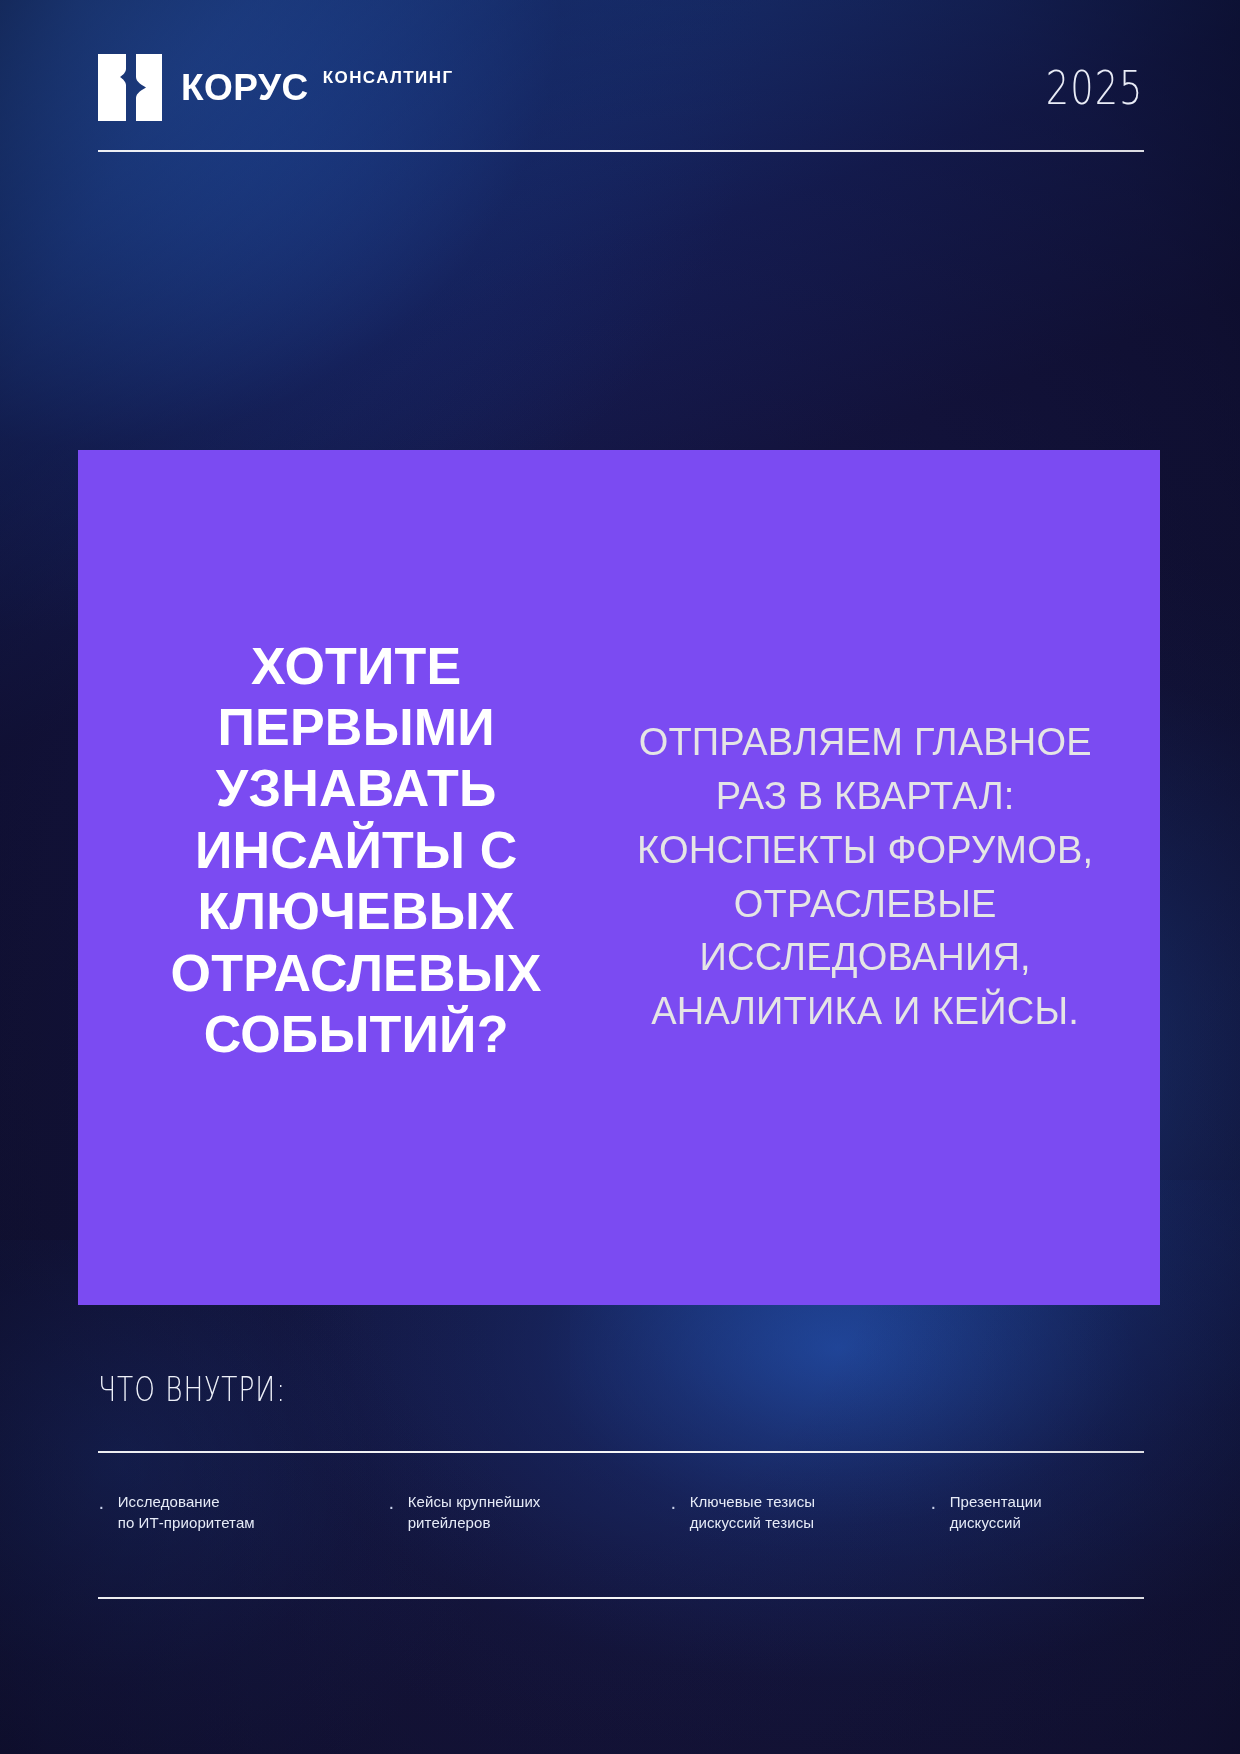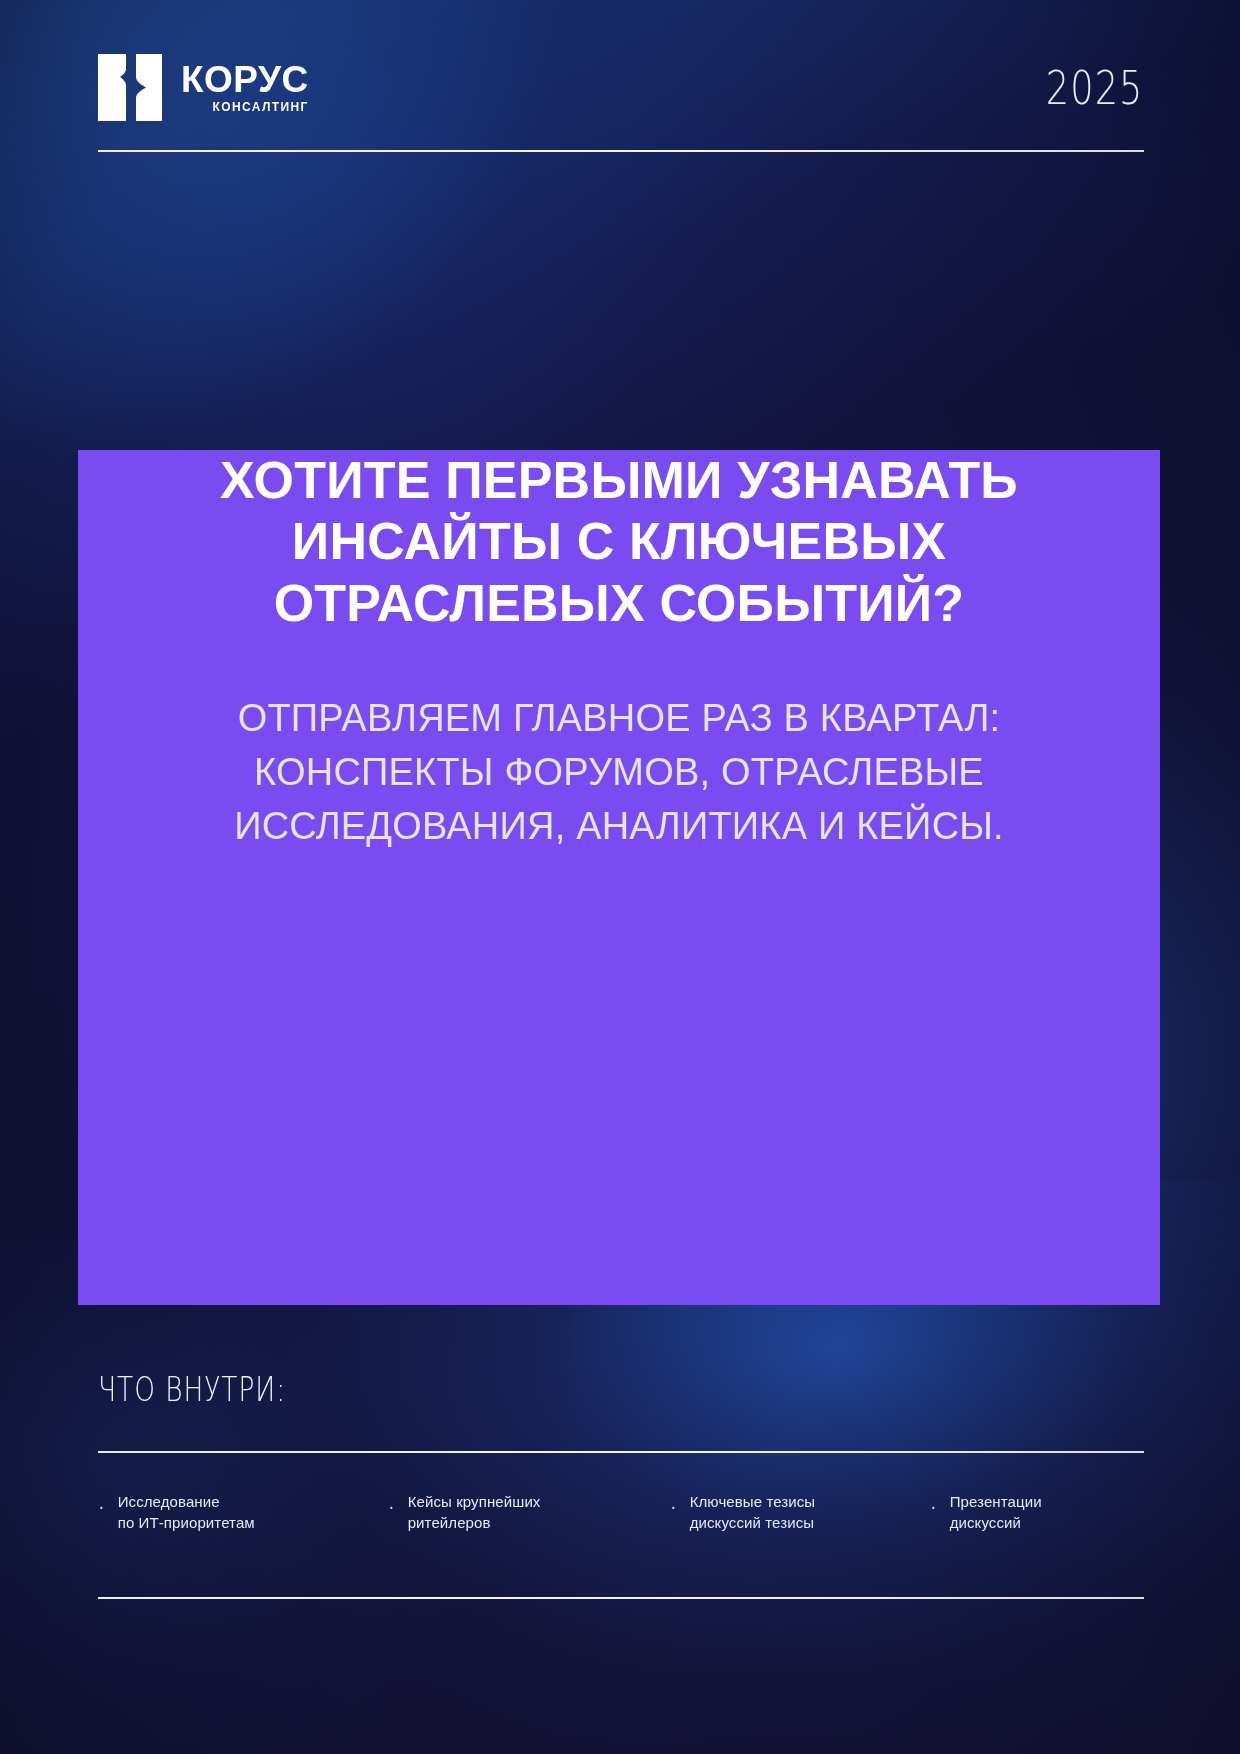--- a/index.html
+++ b/index.html
@@ -75,31 +75,31 @@
   }
   .brand { display: flex; align-items: center; gap: 19px; }
 
   .logo-mark {
     width: 64px; height: 67px;
     position: relative;
     flex: 0 0 auto;
   }
   .logo-mark svg { display: block; width: 64px; height: 67px; }
 
-  .brand-text { display: flex; flex-direction: column; justify-content: center; gap: 3px; align-items: flex-end; }
+  .brand-text { display: flex; flex-direction: row; justify-content: center; gap: 14px; }
   .brand-name {
     color: #ffffff;
     font-size: 37px;
     font-weight: 700;
     letter-spacing: 0.5px;
     line-height: 1;
   }
   .brand-sub {
     color: #ffffff;
-    font-size: 12px;
+    font-size: 17px;
     font-weight: 700;
     letter-spacing: 1.4px;
     line-height: 1;
   }
 
   .year {
     color: #e9ecf6;
     font-size: 47px;
     font-weight: 300;
     letter-spacing: 1.5px;
@@ -121,22 +121,23 @@
   .rule-bottom { top: 1597px; }
 
   
   .hero {
     position: absolute;
     left: 78px; top: 450px;
     width: 1082px;
     height: 855px;
     background: #7b4bf2;
     display: flex;
-    flex-direction: column;
+    flex-direction: row;
     align-items: center;
+    justify-content: center;
     box-sizing: border-box;
     padding: 0 32px;
   }
   .hero-title {
     color: #ffffff;
     font-size: 52px;
     font-weight: 700;
     line-height: 1.18;
     text-align: center;
     letter-spacing: 0.2px;

